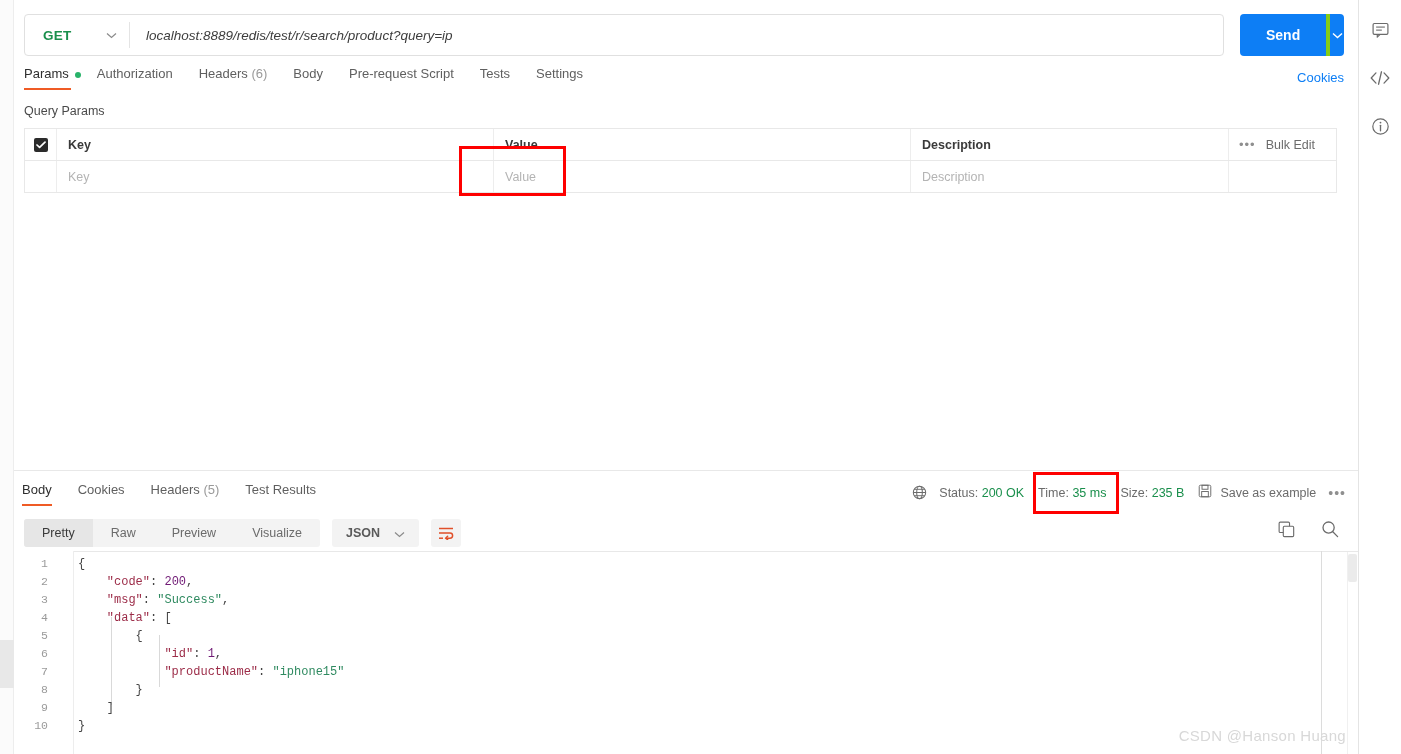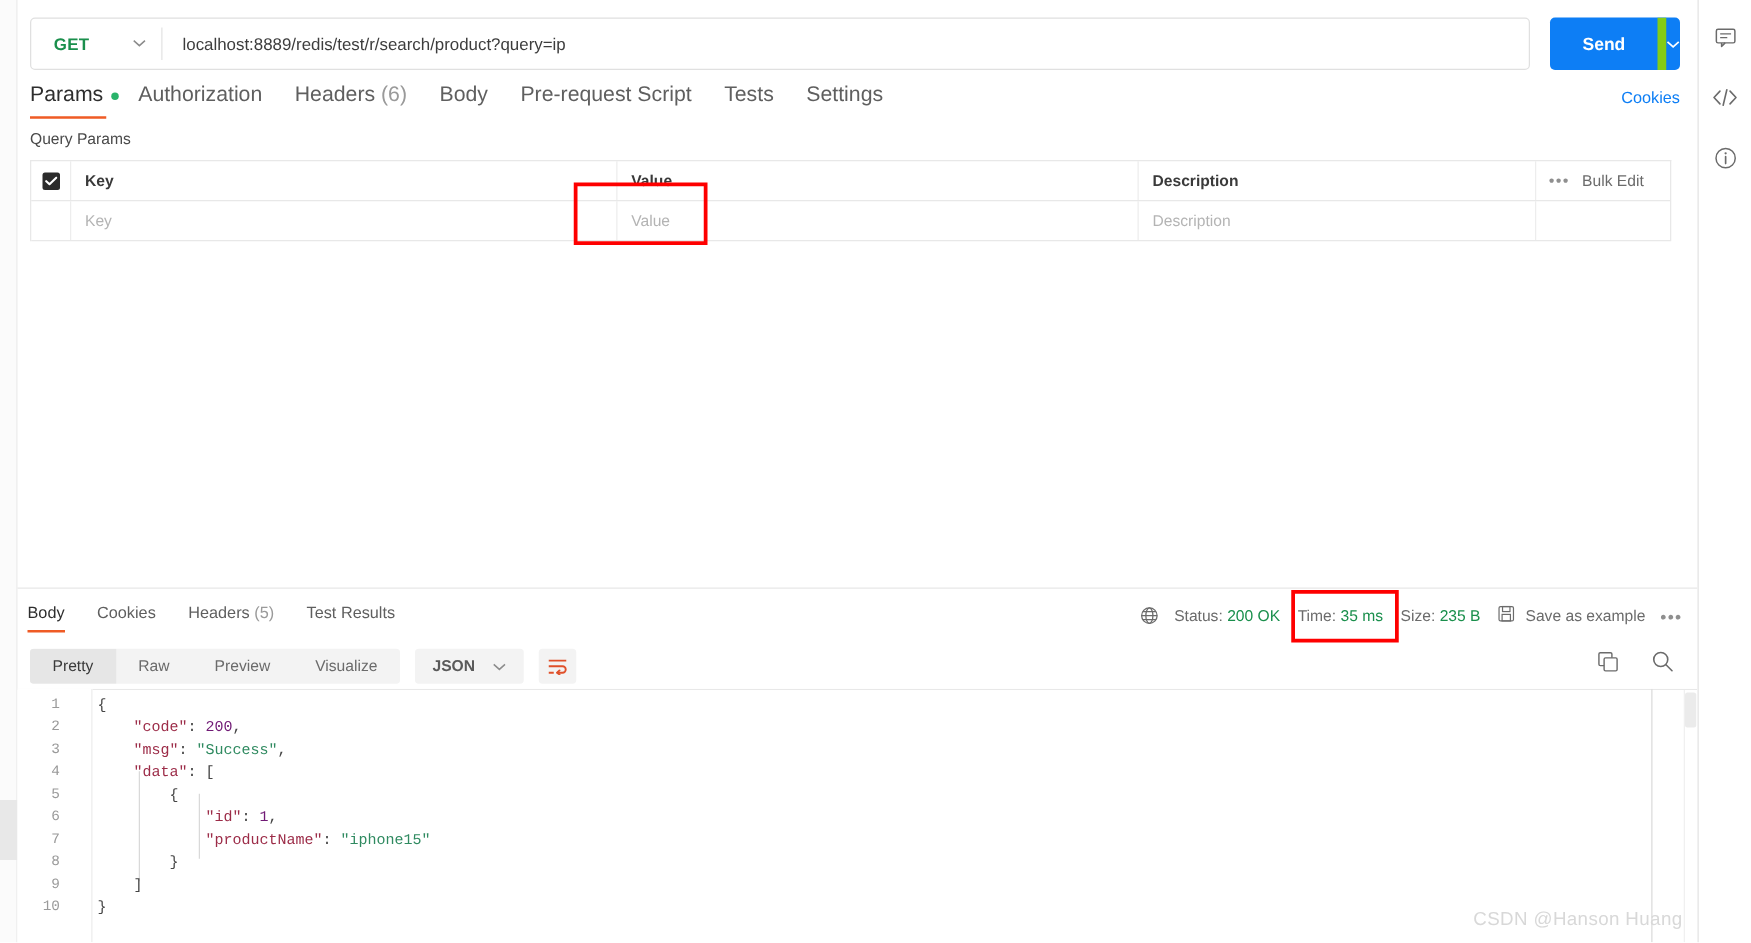--- a/index.html
+++ b/index.html
@@ -49,42 +49,43 @@
     padding-left: 18px; justify-content: space-between; padding-right: 12px;
     cursor: pointer;
   }
   .method-label { font-size: 13.5px; font-weight: 700; color: #1a8f4c; letter-spacing: .2px; }
   .chev { color: #8b8b8b; font-size: 10px; }
   .method-divider { width: 1px; height: 26px; background: #e4e4e4; }
   .url-input {
     flex: 1; height: 40px; border: 0; outline: none; background: transparent;
     padding-left: 16px; font-size: 13.5px; color: #3d3d3d;
     font-family: "Liberation Sans", sans-serif;
+    font-style: italic;
   }
   .send-wrap {
     margin-left: 16px; height: 42px; display: flex;
     background: #0d7ef5; border-radius: 4px; overflow: hidden; cursor: pointer;
   }
   .send-btn {
     display: flex; align-items: center; justify-content: center;
     padding: 0 26px; color: #fff; font-size: 14px; font-weight: 700;
-    border-right: 7px solid #84cc16;
+    border-right: 4px solid #84cc16;
   }
   .send-caret {
     display: flex; align-items: center; justify-content: center;
     width: 34px; color: #fff; font-size: 10px;
   }
 
   
   .req-tabs {
     position: absolute; left: 24px; top: 66px; height: 28px;
     display: flex; align-items: flex-start; gap: 0;
   }
   .rtab {
-    font-size: 17px; color: #5f5f5f; padding: 0 14px 9px 0; margin-right: 12px;
+    font-size: 13px; color: #5f5f5f; padding: 0 14px 9px 0; margin-right: 12px;
     position: relative; cursor: pointer; white-space: nowrap;
   }
   .rtab:first-child { padding-right: 4px; }
   .rtab.active { color: #2e2e2e; font-weight: 400; }
   .rtab.active::after {
     content: ""; position: absolute; left: 0; right: 14px; bottom: 0;
     height: 2px; background: #ef5b25;
   }
   .rtab .dot {
     display: inline-block; width: 6px; height: 6px; border-radius: 50%;

